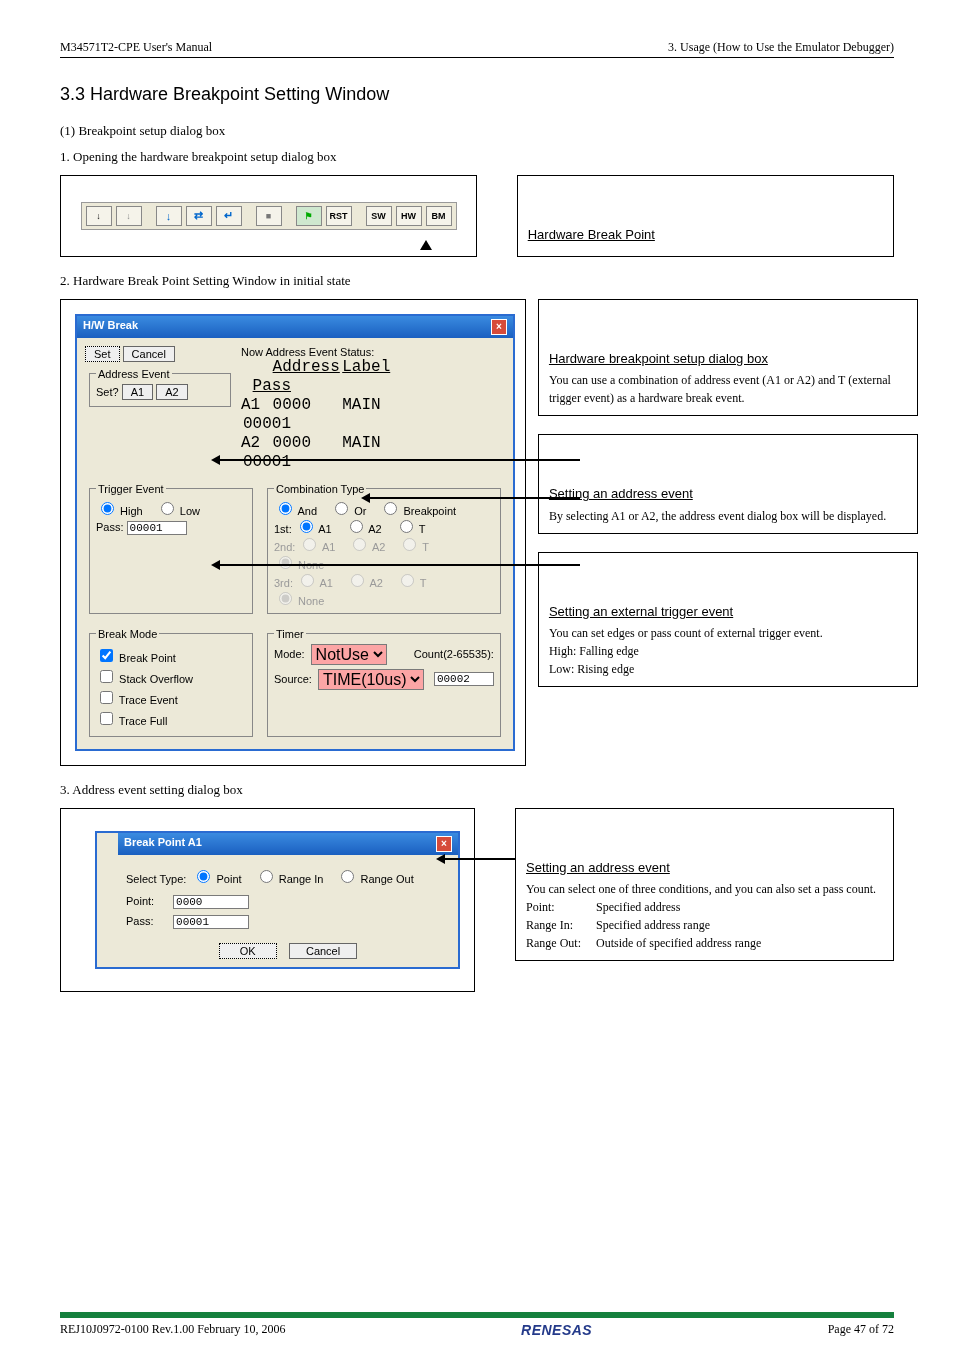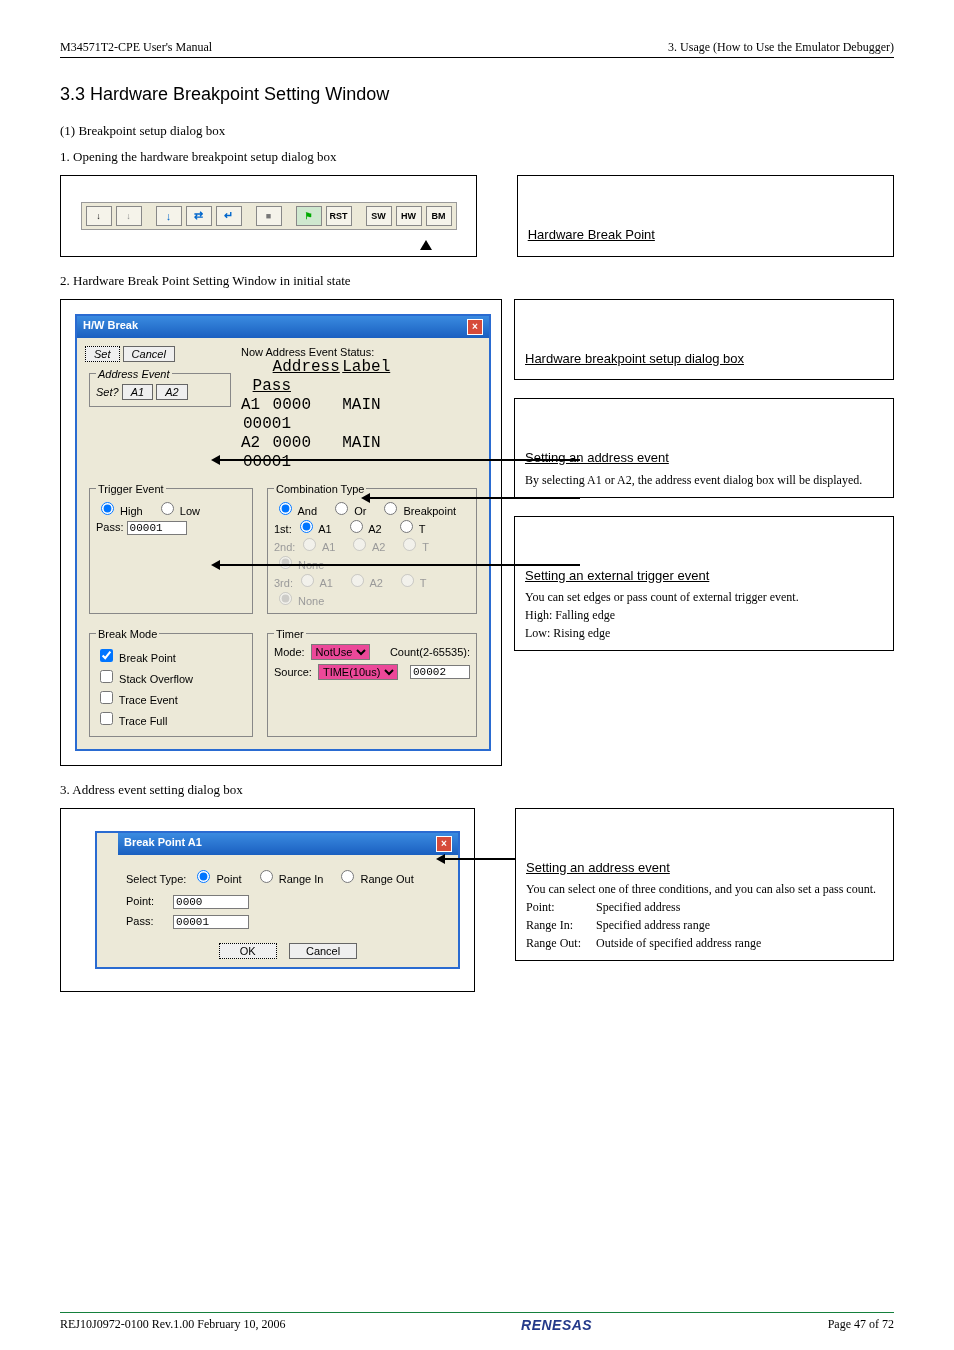--- a/index.html
+++ b/index.html
@@ -151,23 +151,23 @@
   .status-table .h { text-decoration: underline; display:inline-block; }
   input.txt {
     font-family: "Courier New", monospace;
     font-size: 11px;
     padding: 0 2px;
     border: 1px solid #7a7a7a;
     background: #fff;
   }
   select.sel {
     font-family: Tahoma, Arial, sans-serif;
-    font-size: 11px;
+    font-size: 16px;
     border: 1px solid #7a7a7a;
-    background: #ec4899;
+    background: #fca5a5;
   }
   label.rb { margin-right: 10px; white-space: nowrap; }
   label.cb { display:block; margin:2px 0; }
   .dim { color:#9a9a9a; }
 
   
   .overlay {
     position: relative;
   }
   .arrow-abs {
@@ -179,21 +179,21 @@
     position: absolute;
     width: 0; height: 0;
     border-top: 5px solid transparent;
     border-bottom: 5px solid transparent;
     border-right: 9px solid #000;
     left: -9px; top: -4px;
   }
 
   
   .ftr {
-    border-top: 1px solid #15803d;
+    border-top: 6px solid #15803d;
     display: flex;
     justify-content: space-between;
     align-items: center;
     padding-top: 4px;
     font-size: 12px;
     margin-top: 320px;
   }
   .renesas {
     font-family: Arial, sans-serif;
     font-weight: bold;
@@ -265,21 +265,21 @@
 
   <div class="row overlay">
     <div class="panel left2">
       <div class="win">
         <div class="titlebar">
           <span>H/W Break</span>
           <span class="closex">×</span>
         </div>
         <div class="body">
           <div class="row-in" style="align-items:flex-start;">
-            <div style="width:150px;font-style:italic;">
+            <div style="width:150px;">
               <div style="margin-bottom:6px;">
                 <span class="btnw" style="border:1px dotted #000;">Set</span>
                 <span class="btnw">Cancel</span>
               </div>
               <fieldset class="grp">
                 <legend>Address Event</legend>
                 <span>Set?</span>
                 <span class="btnw">A1</span>
                 <span class="btnw">A2</span>
               </fieldset>
@@ -373,20 +373,21 @@
           </div>
         </div>
       </div>
     </div>
 
     <div style="flex:0 0 12px;"></div>
 
     <div class="callout-stack">
       <div class="callout">
         <div class="ct">Hardware breakpoint setup dialog box</div>
+        <div>You can use a combination of address event (A1 or A2) and T (external trigger event) as a hardware break event.</div>
       </div>
       <div class="callout">
         <div class="ct">Setting an address event</div>
         <div>By selecting A1 or A2, the address event dialog box will be displayed.</div>
       </div>
       <div class="callout">
         <div class="ct">Setting an external trigger event</div>
         <div>You can set edges or pass count of external trigger event.</div>
         <div>High: Falling edge</div>
         <div>Low: Rising edge</div>

